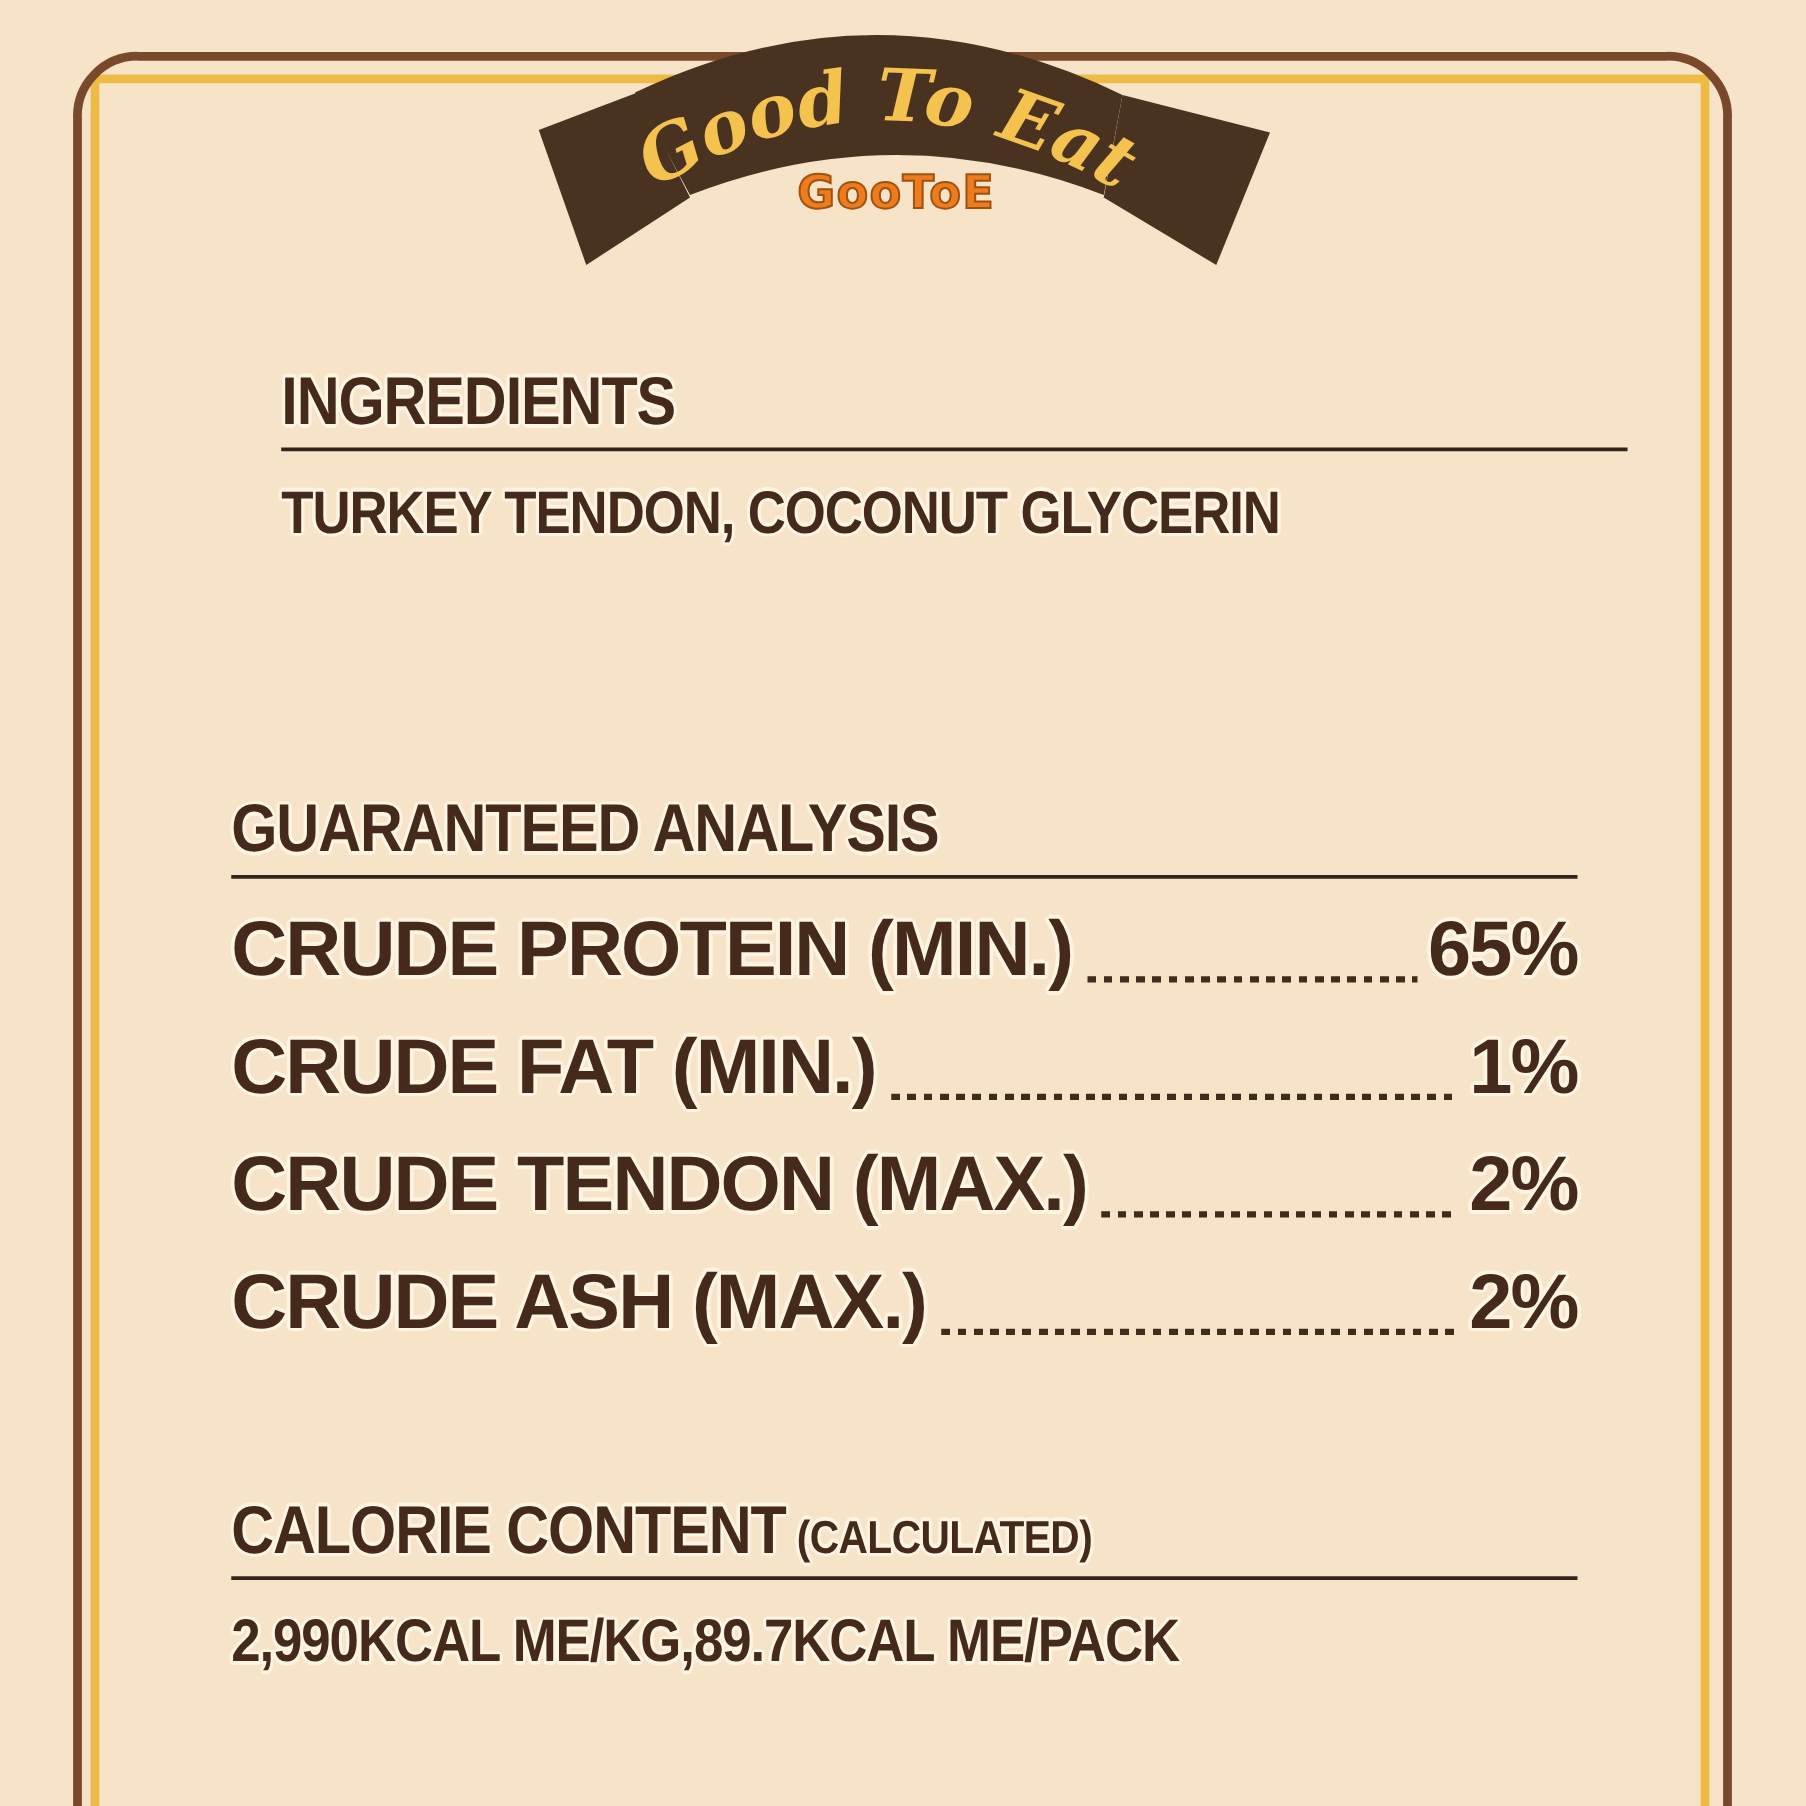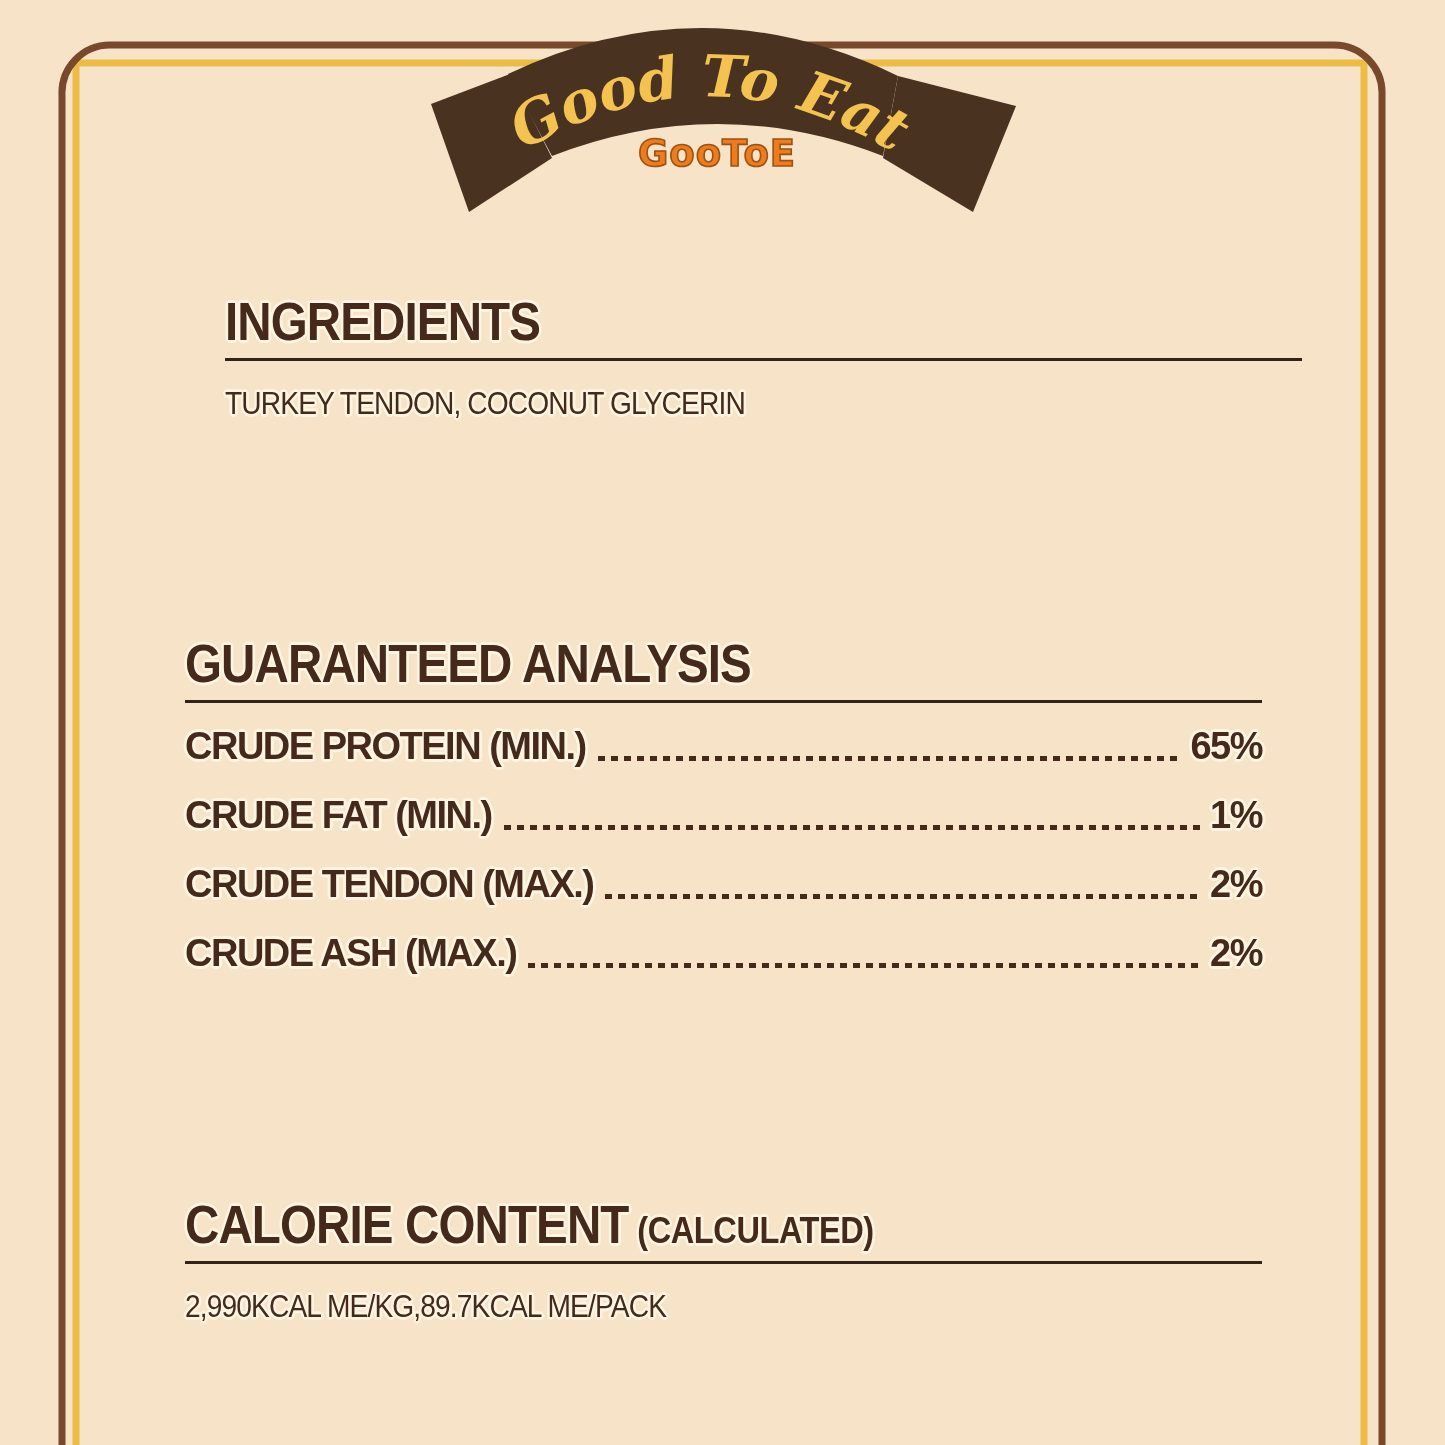--- a/index.html
+++ b/index.html
@@ -40,26 +40,26 @@
       2px -2px 0 var(--halo_cream), -2px -2px 0 var(--halo_cream);
   }
   .heading{
     font-size:54px; font-weight:bold; letter-spacing:-1px; line-height:1.0;
     white-space:nowrap;
   }
   .squeeze{display:inline-block; transform:scaleX(0.88); transform-origin:0 50%;}
   .heading-suffix{font-size:37px; font-weight:bold; margin-left:10px; letter-spacing:-0.5px;}
   .rule{border-top:3px solid var(--rule_dark); margin-top:10px; height:0;}
   .body-line{
-    margin-top:26px; font-size:32px; font-weight:normal; letter-spacing:-1px;
+    margin-top:26px; font-size:48px; font-weight:bold; letter-spacing:-1px;
     line-height:1.0; white-space:nowrap;
   }
   .ga-row{
     display:flex; align-items:flex-end;
-    font-size:38px; font-weight:bold; letter-spacing:-1.5px; line-height:1.05;
+    font-size:62px; font-weight:bold; letter-spacing:-1.5px; line-height:1.05;
     white-space:nowrap;
   }
   .ga-row.first{margin-top:24px;}
   .ga-row + .ga-row{margin-top:29px;}
   .row-label{flex:0 0 auto;}
   .row-value{flex:0 0 auto; text-align:right;}
   .leader{
     flex:1 1 auto; align-self:flex-end; height:5px; margin:0 8px 6px 12px;
     background:repeating-linear-gradient(90deg,
       var(--text_brown) 0 7px, transparent 7px 13px);

